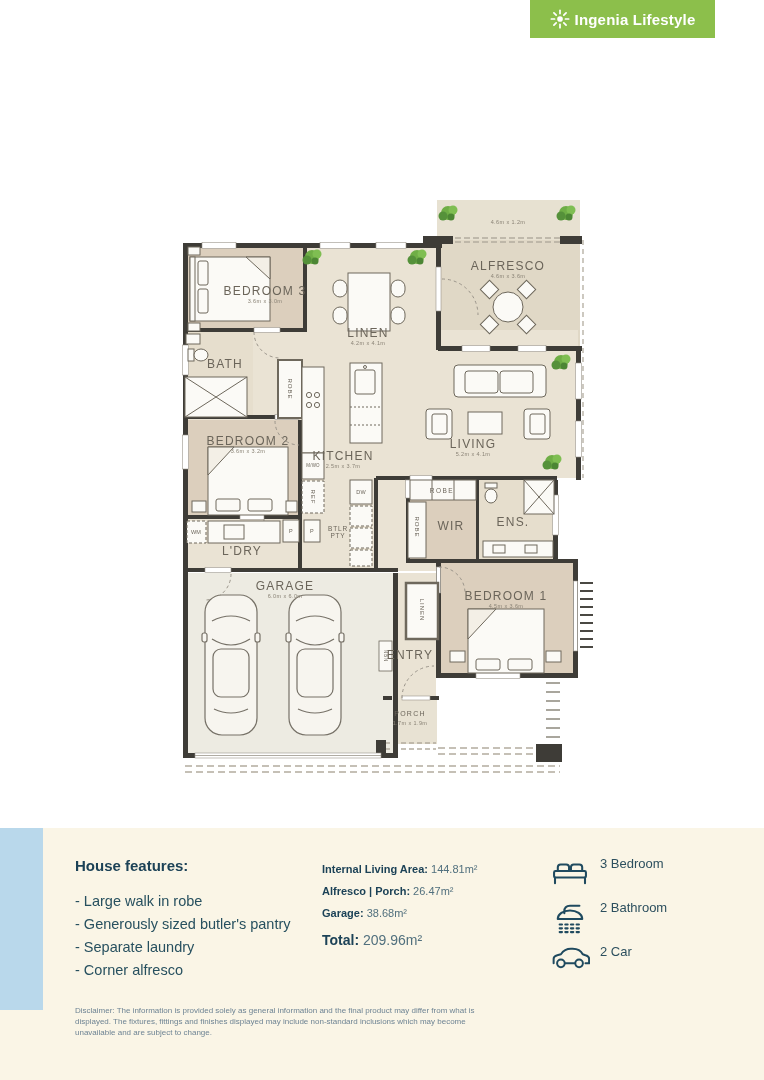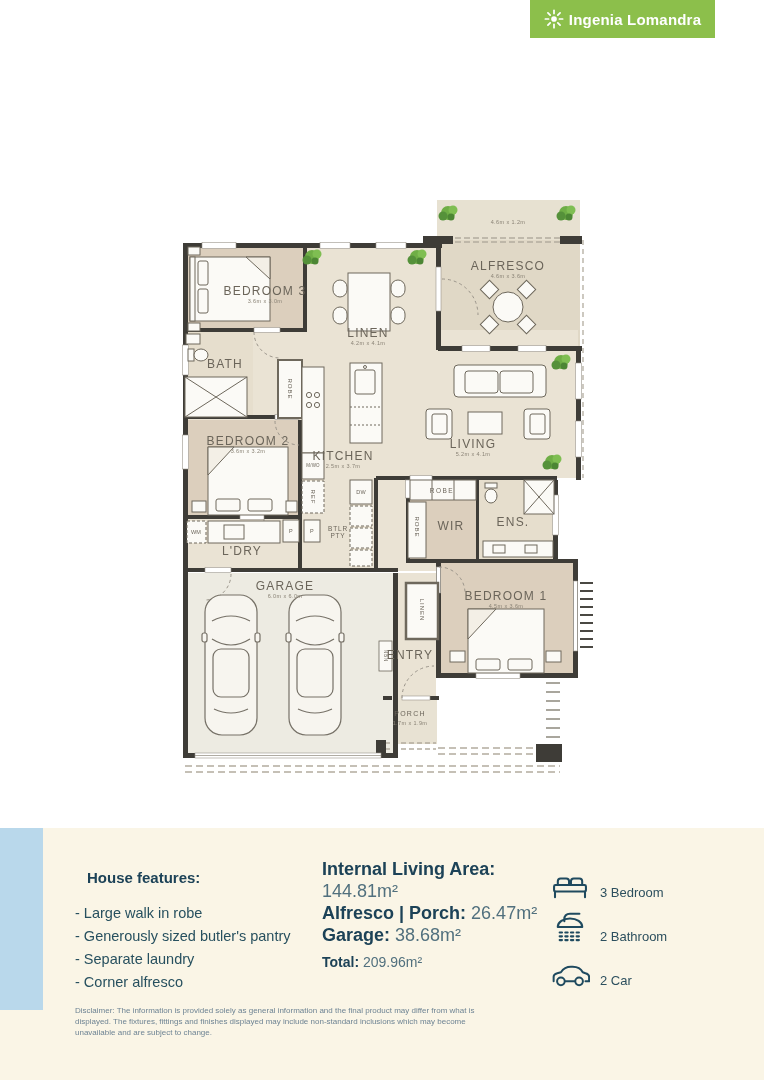--- a/index.html
+++ b/index.html
@@ -20,29 +20,29 @@
   .rd{font-size:5.5px;letter-spacing:.4px;color:#8a8376;}
   .rs{font-size:5.5px;letter-spacing:.2px;}
   .rv{font-size:6px;letter-spacing:1px;transform:translate(-50%,-50%) rotate(90deg);}
   .rv.tiny{font-size:4.5px;}
   .rw{font-size:6.5px;letter-spacing:.8px;white-space:normal;width:36px;}
   .rh{font-size:6.5px;letter-spacing:1.5px;}
   
   .band{position:absolute;left:0;top:828px;width:764px;height:252px;background:#faf5e6;}
   .bluebar{position:absolute;left:0;top:828px;width:43px;height:182px;background:#b9d8eb;}
   .features{position:absolute;left:75px;top:857px;width:240px;color:#1c4257;}
-  .features h3{margin:12px;font-size:15px;font-weight:bold;color:#1c4257;}
+  .features h3{margin:0;font-size:15px;font-weight:bold;color:#1c4257;}
   .features ul{list-style:none;margin:16px 0 0 0;padding:0;}
   .features li{font-size:14.5px;color:#27505f;line-height:23px;}
   .areas{position:absolute;left:322px;top:858px;width:220px;}
-  .arearow{font-size:18px;line-height:22px;color:#51707e;}
+  .arearow{font-size:11px;line-height:22px;color:#51707e;}
   .arearow b{color:#1c4257;font-weight:bold;}
   .arearow.total{margin-top:5px;font-size:14px;}
   .stats{position:absolute;left:548px;top:856px;width:170px;}
-  .stat{display:flex;align-items:flex-end;height:44px;}
+  .stat{display:flex;align-items:flex-start;height:44px;}
   .stat .icn{width:44px;display:flex;justify-content:center;}
   .stat .lbl{font-size:13px;color:#2c4f5e;margin-left:8px;}
   .disclaimer{position:absolute;left:75px;top:1005px;width:412px;font-size:8px;
               line-height:11px;color:#6e8494;}
 </style>
 </head>
 <body>
 
 <div class="page">
 
@@ -53,21 +53,21 @@
           <line x1="11" y1="17" x2="11" y2="20.5"></line>
         <line x1="1.5" y1="11" x2="5" y2="11"></line>
           <line x1="17" y1="11" x2="20.5" y2="11"></line>
         <line x1="4.3" y1="4.3" x2="6.8" y2="6.8"></line>
           <line x1="15.2" y1="15.2" x2="17.7" y2="17.7"></line>
         <line x1="4.3" y1="17.7" x2="6.8" y2="15.2"></line>
           <line x1="15.2" y1="6.8" x2="17.7" y2="4.3"></line>
       </g>
       <circle cx="11" cy="11" r="3.1" fill="#ffffff"></circle>
     </svg>
-    <span>Ingenia Lomandra</span>
+    <span>Ingenia Lifestyle</span>
   </div>
 
 
   <div class="plan">
     <svg width="420" height="600" viewBox="0 0 420 600">
 
       <rect x="5" y="50" width="255" height="105" fill="#eae3d4"></rect>
       <rect x="257" y="5" width="143" height="40" fill="#e7e1d1"></rect>
       <rect x="257" y="45" width="143" height="110" fill="#e0d8c6"></rect>
       <rect x="5" y="135" width="393" height="148" fill="#eae3d4"></rect>

